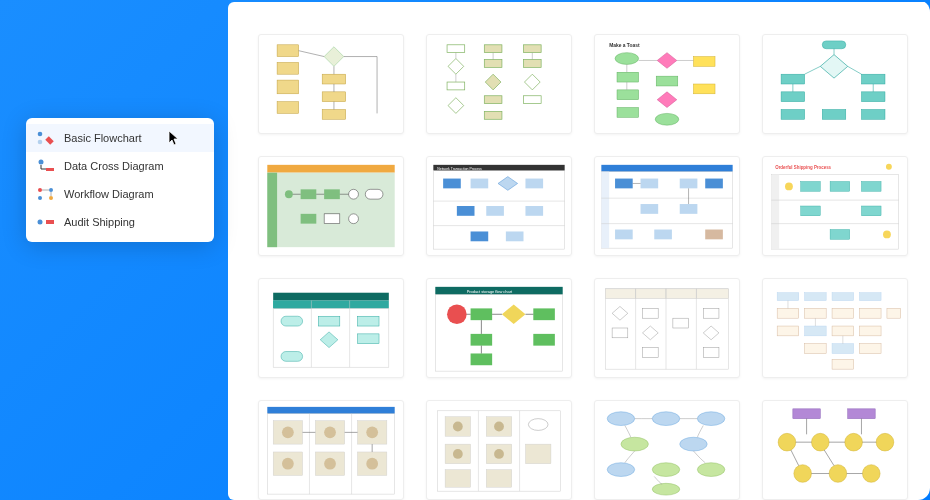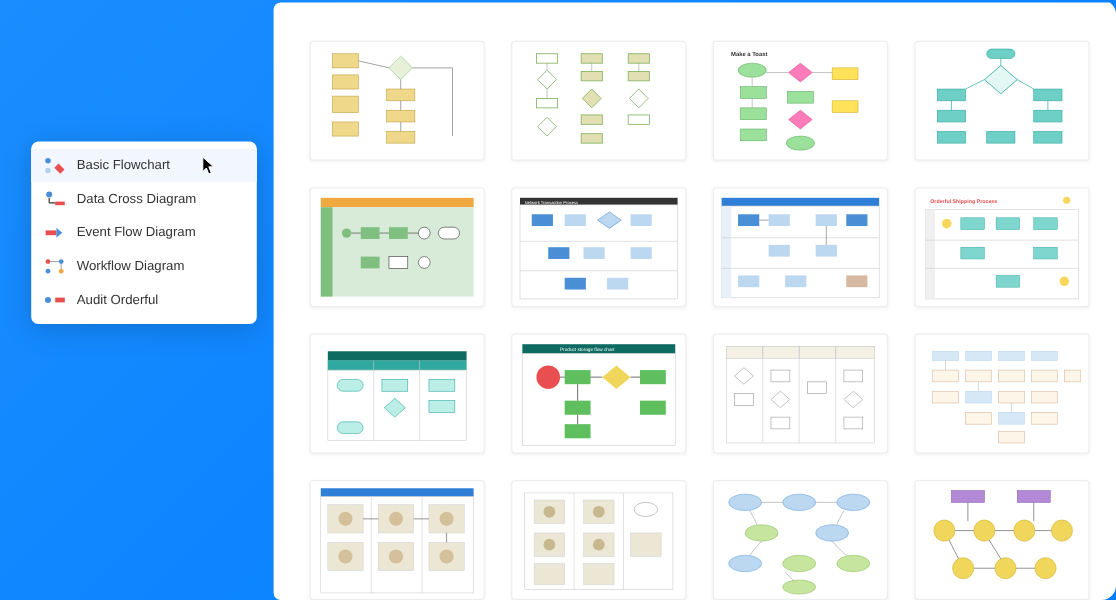--- a/index.html
+++ b/index.html
@@ -105,47 +105,38 @@
           <rect x="10" y="9" width="8" height="3" fill="#e94f50"></rect>
           <line x1="5" y1="6" x2="5" y2="10" stroke="#333" stroke-width="1"></line>
           <line x1="5" y1="10" x2="10" y2="10" stroke="#333" stroke-width="1"></line>
         </svg>
     </span>
     <span class="sidebar-label">Data Cross Diagram</span>
   </div>
   <div class="sidebar-item">
     <span class="sidebar-icon">
       <svg viewBox="0 0 20 14">
-          <rect x="2" y="5" width="9" height="4" fill="#e94f50"></rect>
-          <path d="M11 3 L16 7 L11 11 Z" fill="#4a8fd6"></path>
-        </svg>
-    </span>
-    <span class="sidebar-label">Event Flow Diagram</span>
-  </div>
-  <div class="sidebar-item">
-    <span class="sidebar-icon">
-      <svg viewBox="0 0 20 14">
           <circle cx="4" cy="3" r="2" fill="#e94f50"></circle>
           <circle cx="15" cy="3" r="2" fill="#4a8fd6"></circle>
           <circle cx="4" cy="11" r="2" fill="#4a8fd6"></circle>
           <circle cx="15" cy="11" r="2" fill="#f0a940"></circle>
           <line x1="6" y1="3" x2="13" y2="3" stroke="#999" stroke-width="0.8"></line>
           <line x1="15" y1="5" x2="15" y2="9" stroke="#999" stroke-width="0.8"></line>
         </svg>
     </span>
     <span class="sidebar-label">Workflow Diagram</span>
   </div>
   <div class="sidebar-item">
     <span class="sidebar-icon">
       <svg viewBox="0 0 20 14">
           <circle cx="4" cy="7" r="2.5" fill="#4a8fd6"></circle>
           <rect x="10" y="5" width="8" height="4" fill="#e94f50"></rect>
         </svg>
     </span>
-    <span class="sidebar-label">Audit Orderful</span>
+    <span class="sidebar-label">Audit Shipping</span>
   </div>
 </div>
 
 <div class="gallery">
   <div class="gallery-grid">
 
     <div class="template-card">
       <svg viewBox="0 0 146 100">
         <rect x="18" y="10" width="22" height="12" fill="#f0d88a" stroke="#c0a040" stroke-width="0.5"></rect>
         <rect x="18" y="28" width="22" height="12" fill="#f0d88a" stroke="#c0a040" stroke-width="0.5"></rect>

